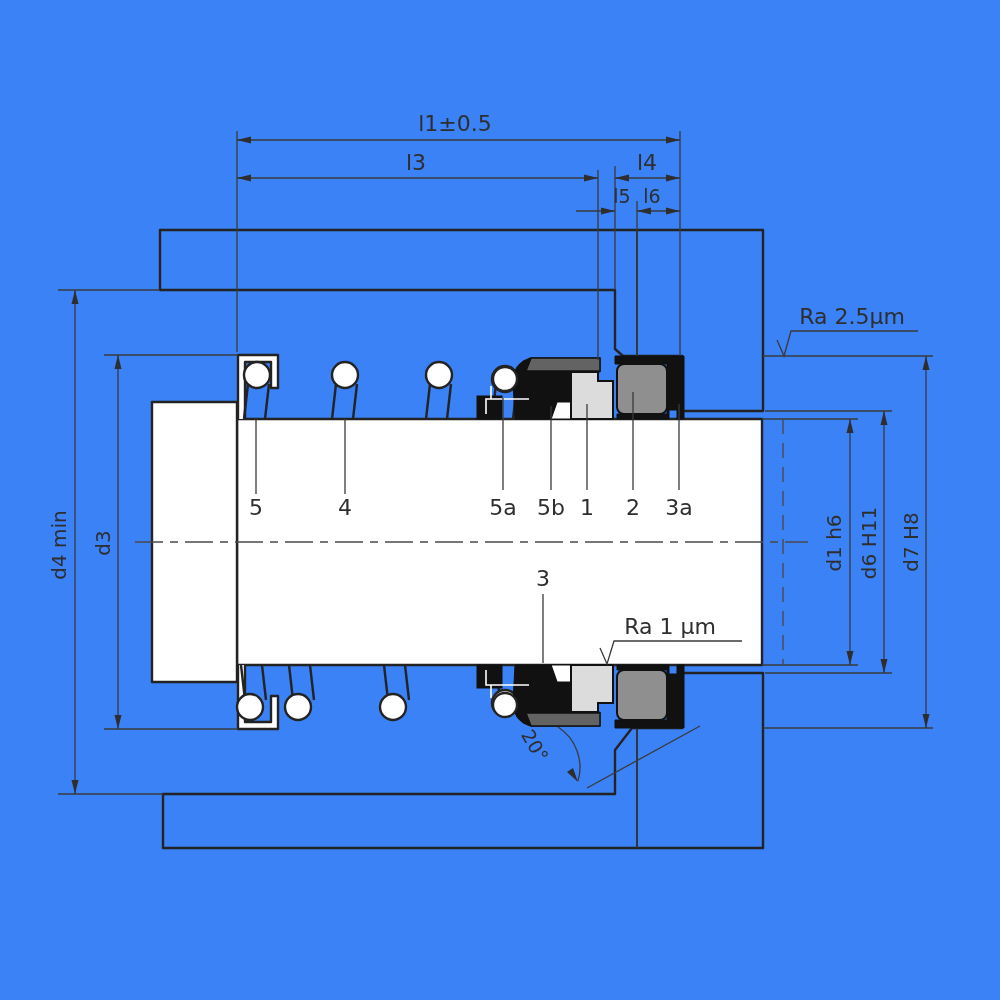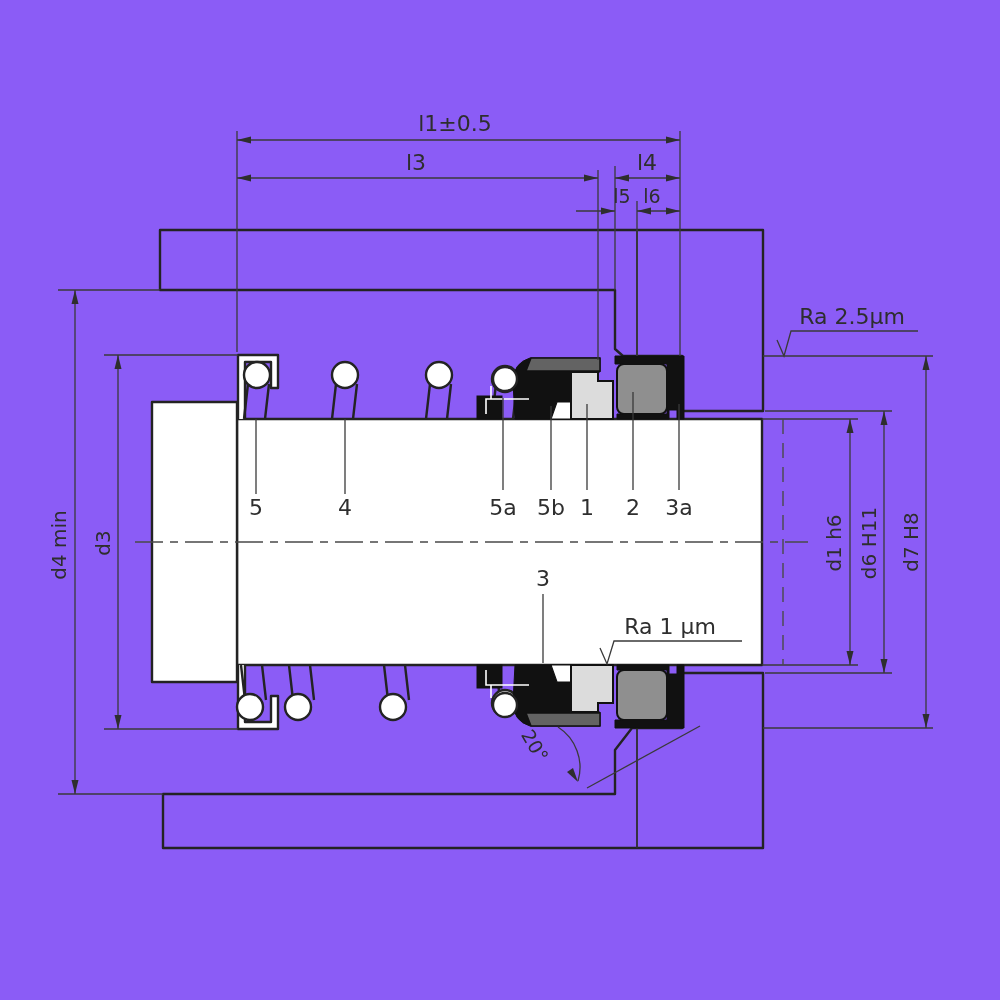--- a/index.html
+++ b/index.html
@@ -1,16 +1,16 @@
 <!DOCTYPE html>
 <html><head>
 <meta charset="utf-8">
 <style>
   html,body{margin:0;padding:0;background:#ffffff;}
-  .stage{width:1000px;height:1000px;position:relative;background:#8b5cf6;overflow:hidden;}
+  .stage{width:1000px;height:1000px;position:relative;background:#3b82f6;overflow:hidden;}
   svg{display:block;}
   text{font-family:"DejaVu Sans", sans-serif; fill:#2e2e2e;}
   .t-dim{font-size:22px;}
   .t-dim-sm{font-size:19px;}
   .t-part{font-size:22px;}
   .t-rot{font-size:20px;}
   .ln-part{stroke:#232323;stroke-width:2.4;fill:none;stroke-linejoin:round;stroke-linecap:butt;}
   .ln-mid{stroke:#2e2e2e;stroke-width:1.8;fill:none;}
   .ln-thin{stroke:#3a3a3a;stroke-width:1.3;fill:none;}
   .ln-lead{stroke:#3a3a3a;stroke-width:1.3;fill:none;}

